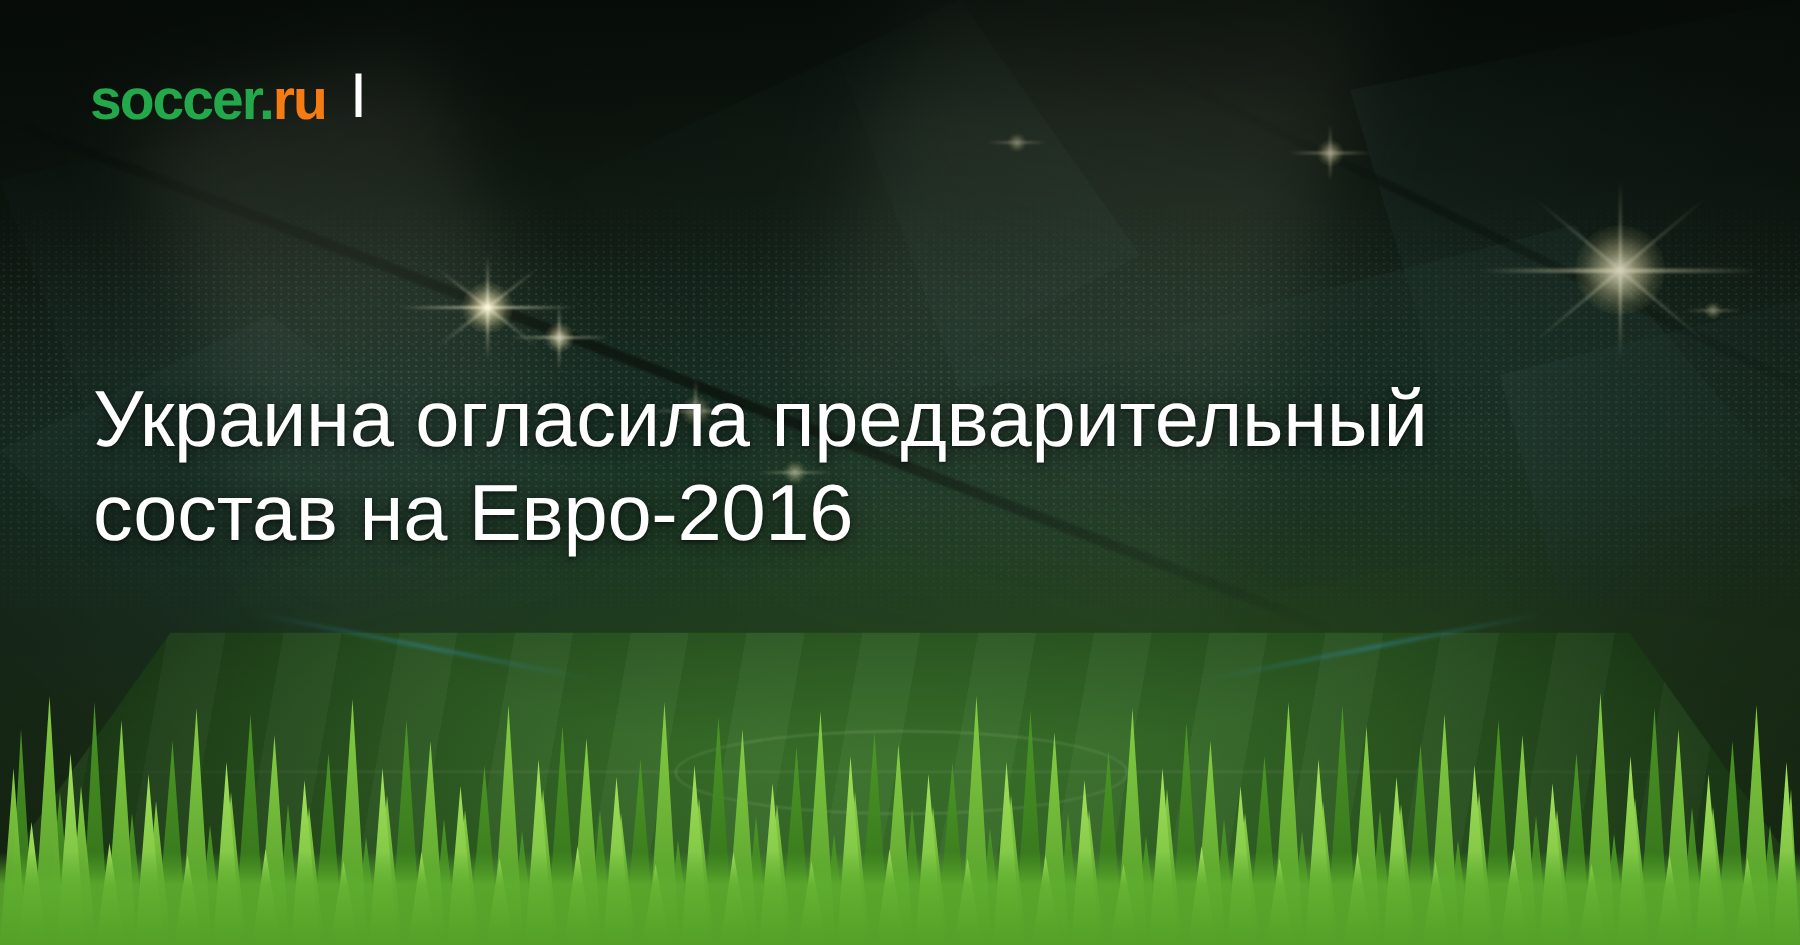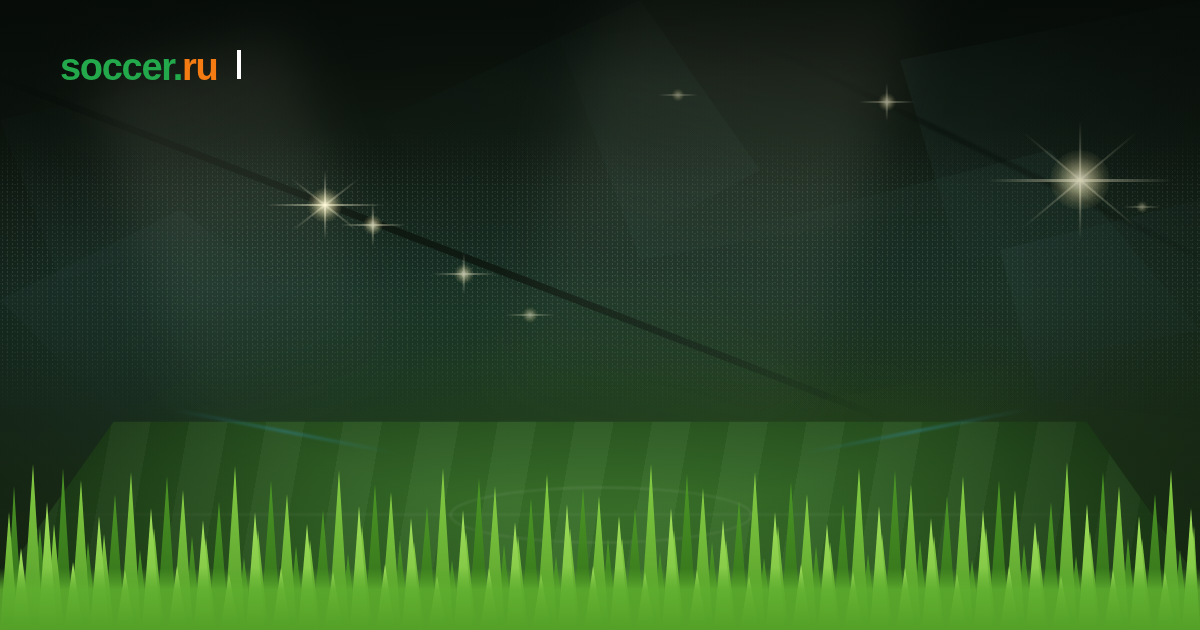--- a/index.html
+++ b/index.html
@@ -528,14 +528,15 @@
     <rect x="0" y="118" width="1200" height="62" fill="url(#gbase)"></rect>
   </svg>
 
   <div class="header">
     <div class="logo">
       <span class="logo-soccer">soccer</span><span class="logo-dot">.</span><span class="logo-ru">ru</span>
     </div>
     <span class="sep"></span>
   </div>
 
+  <h1 class="headline">Украина огласила предварительный состав на Евро-2016</h1>
 
 </div>
 
 </body></html>

